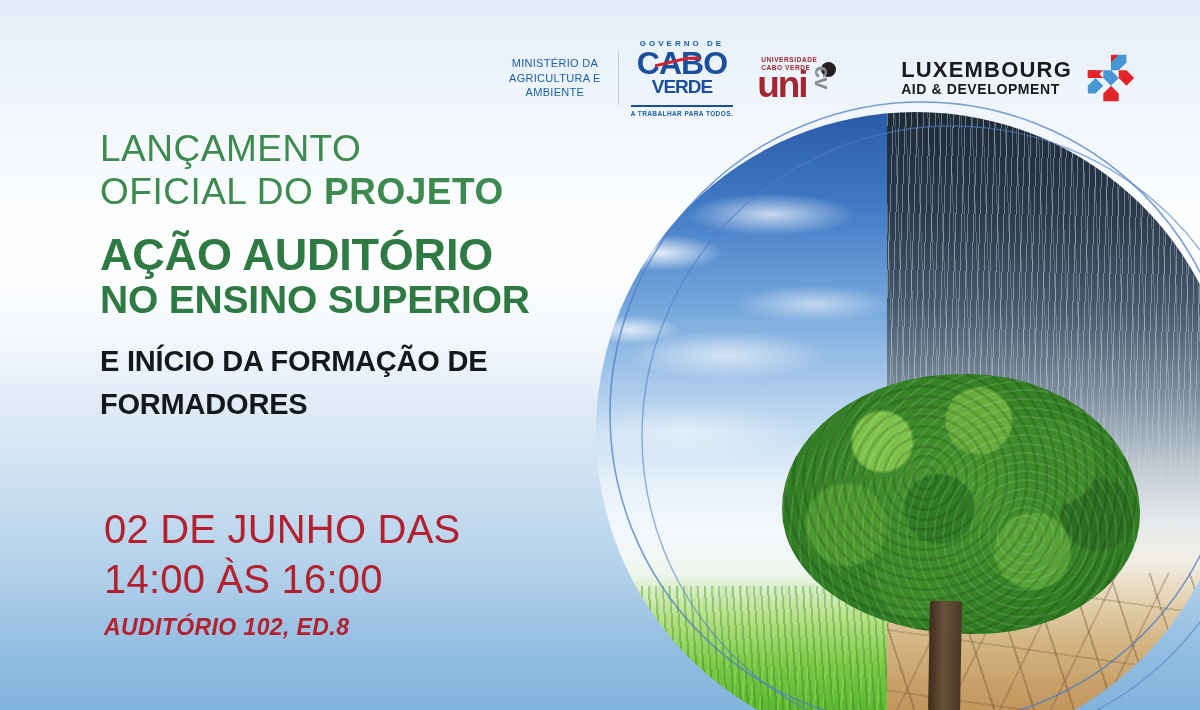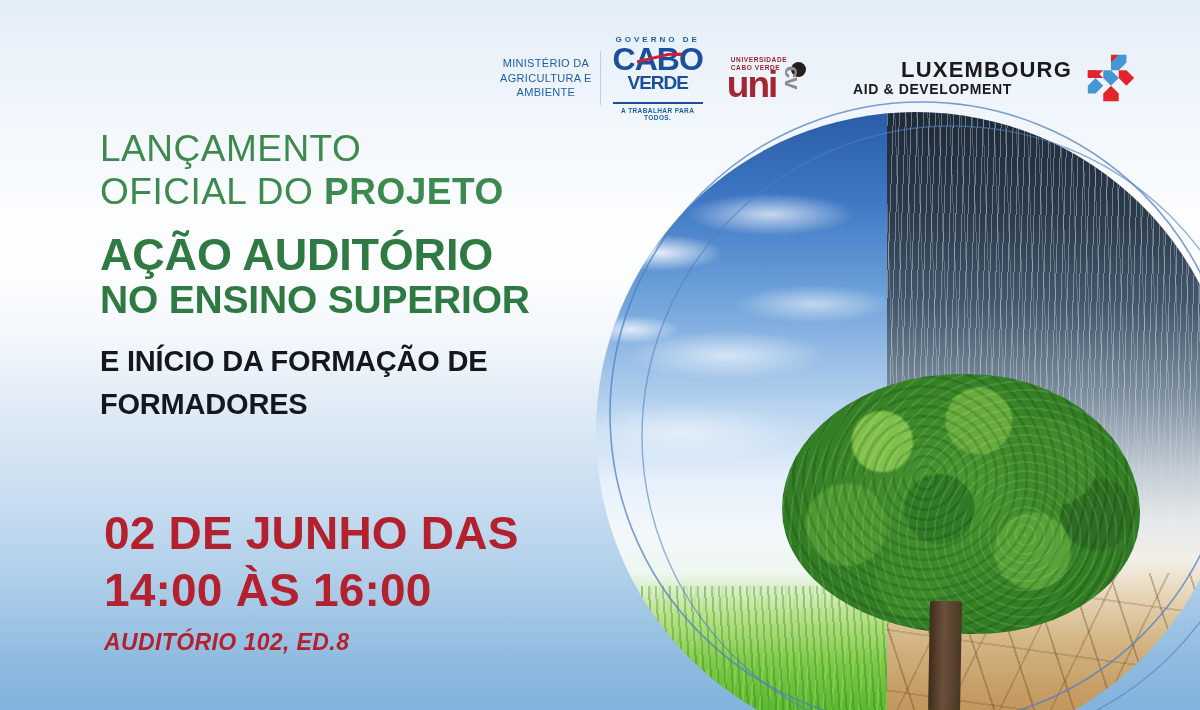--- a/index.html
+++ b/index.html
@@ -147,21 +147,20 @@
     align-items: center;
     gap: 10px;
   }
   .logo-lux .lux-text { text-align: left; }
   .logo-lux .lux-1 {
     font-size: 22px;
     font-weight: bold;
     color: #1a1a1a;
     letter-spacing: 1.2px;
     line-height: 1.05;
-    margin-left: 48px;
   }
   .logo-lux .lux-2 {
     font-size: 14px;
     font-weight: bold;
     color: #1a1a1a;
     letter-spacing: 0.6px;
     line-height: 1.2;
   }
   .lux-mark { width: 58px; height: 58px; }
 
@@ -326,22 +325,22 @@
     color: #14181c;
     letter-spacing: -0.2px;
     line-height: 1.2;
     margin-top: 22px;
   }
 
   .when {
     position:absolute; left:104px; top:505px; width:480px;
   }
   .when .big {
-    font-size: 46px;
-    font-weight: 700;
+    font-size: 40px;
+    font-weight: 400;
     color: #b3212f;
     letter-spacing: 0.2px;
     line-height: 1.24;
   }
   .when .small {
     font-size: 23px;
     font-weight: 700;
     color: #b3212f;
     letter-spacing: 0.4px;
     margin-top: 10px;

